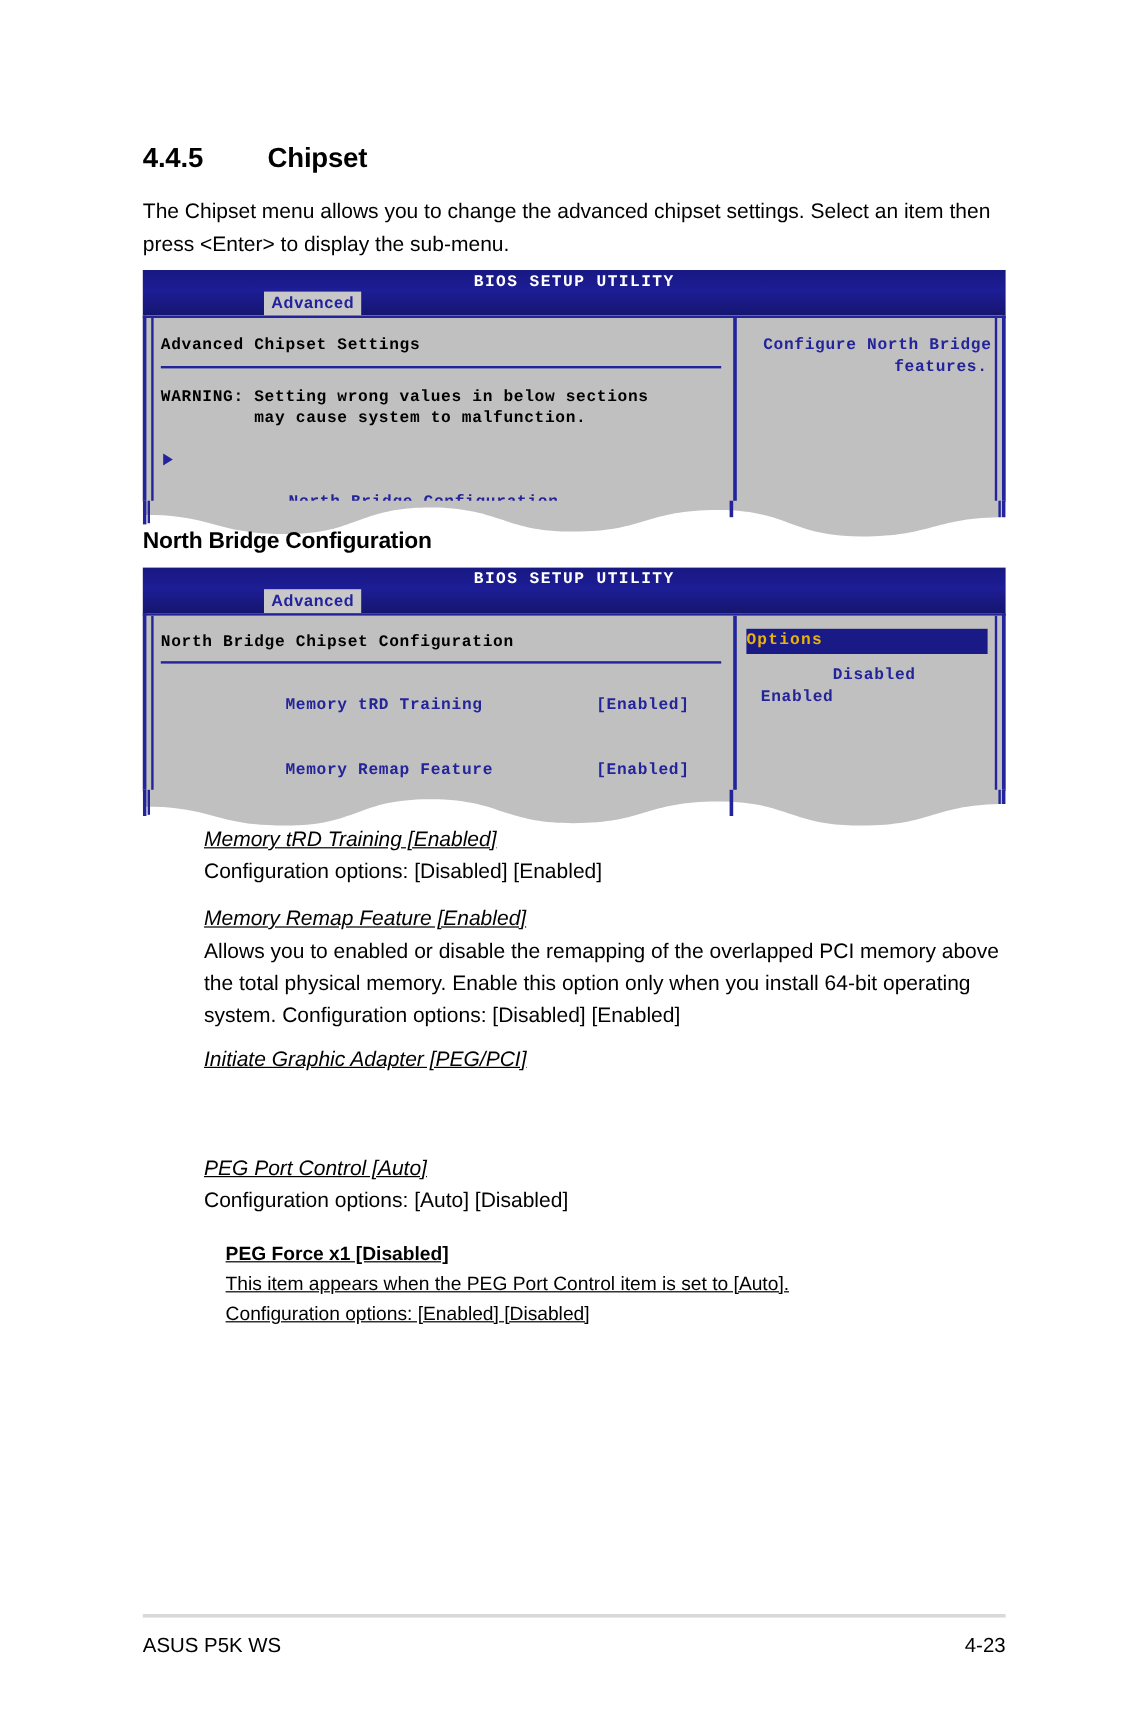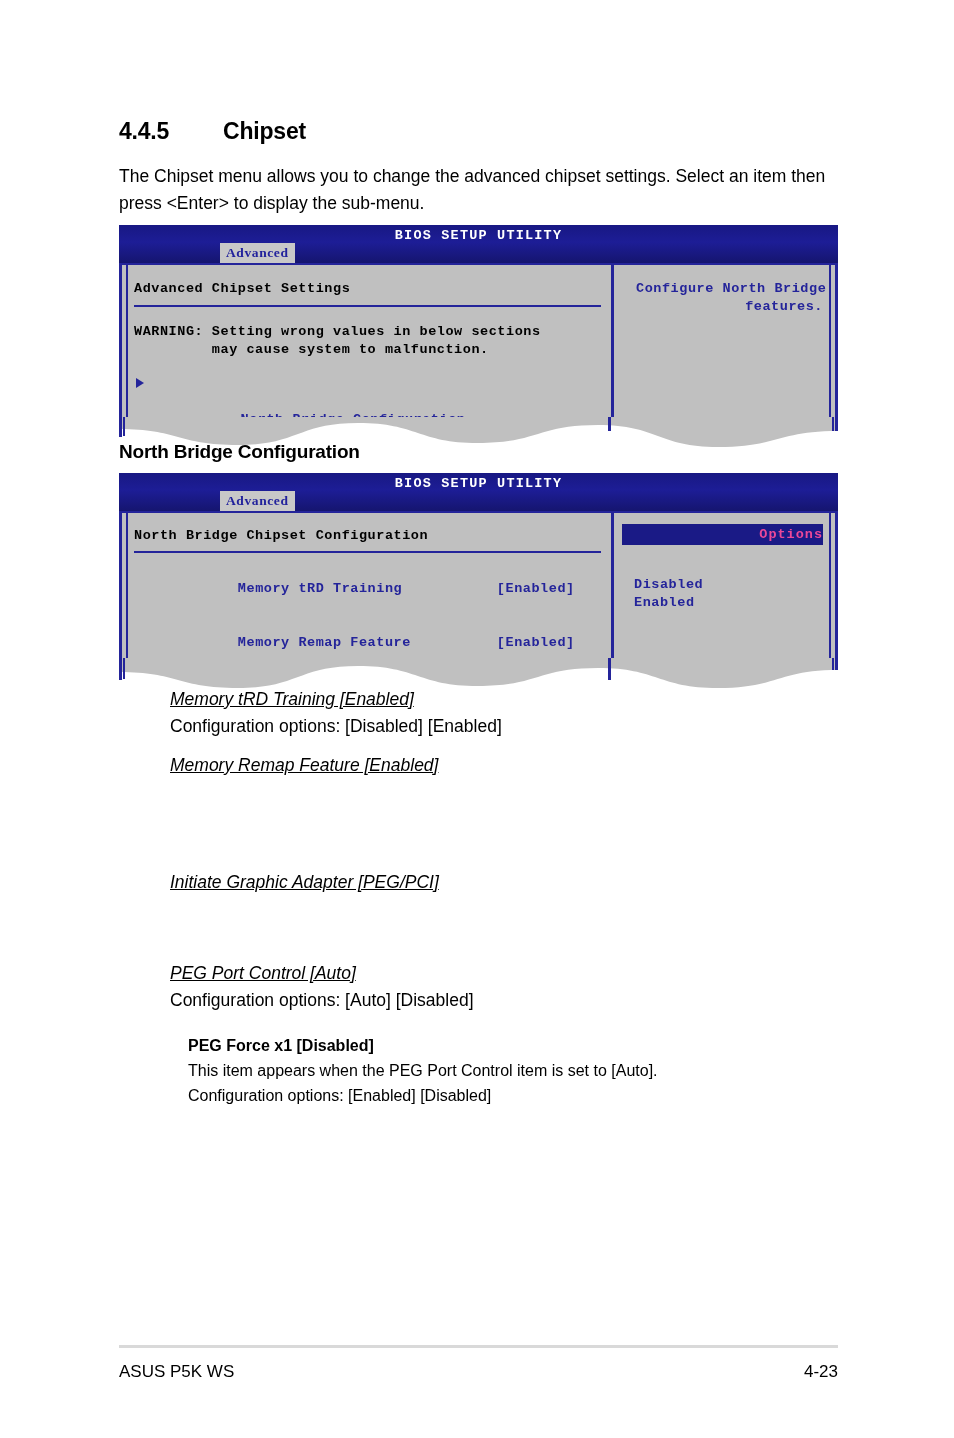--- a/index.html
+++ b/index.html
@@ -75,21 +75,21 @@
     font-size: 13.5px;
     font-weight: bold;
     letter-spacing: 1.2px;
   }
   .bios-tab {
     position: absolute;
     left: 101px;
     top: 18px;
     background: #c8c8c8;
     color: #22229c;
-    font-family: Liberation Serif, serif;
+    font-family: Liberation Sans, sans-serif;
     font-size: 13.5px;
     font-weight: bold;
     letter-spacing: 0.6px;
     padding: 1px 6px 2px 6px;
     line-height: 17px;
   }
 
   .bios-body {
     position: relative;
     background: #c0c0c0;
@@ -160,26 +160,26 @@
     left: 2px;
     top: 3px;
     width: 0; height: 0;
     border-top: 5px solid transparent;
     border-bottom: 5px solid transparent;
     border-left: 8px solid #24249a;
   }
 
   .opt-header {
     background: #1a1a86;
-    color: #ec4899;
+    color: #eab308;
     font-family: "Liberation Mono", monospace;
     font-size: 13.5px;
     font-weight: bold;
     letter-spacing: 1px;
-    text-align: right;
+    text-align: left;
     line-height: 21px;
     height: 21px;
   }
 
   
   .wave {
     position: relative;
     display: block;
     width: 719px;
     height: 34px;
@@ -197,20 +197,21 @@
   .desc .it {
     font-style: italic;
     text-decoration: underline;
   }
   .note {
     position: absolute;
     left: 188px;
     width: 650px;
     font-size: 16px;
     line-height: 25px;
+    text-decoration: underline;
   }
   .note .nb { font-weight: bold; }
 
   
   .foot-rule {
     position: absolute;
     left: 119px;
     top: 1345px;
     width: 719px;
     height: 3px;
@@ -301,21 +302,21 @@
           </div>
           <div class="mono">
             <span class="blue" style="display:inline-block;width:259px;">Memory Remap Feature</span><span class="blue">[Enabled]</span>
           </div>
 
         </div>
       </div>
 
       <div class="bios-right">
         <div class="opt-header" style="margin-top:11px;">Options</div>
-        <div class="mono blue" style="margin-top:31px; padding-left:12px;">Disabled</div>
+        <div class="mono blue" style="margin-top:10px; padding-left:12px;text-align:center;">Disabled</div>
         <div class="mono blue" style="padding-left:12px;">Enabled</div>
       </div>
     </div>
 
     <svg class="wave" viewBox="0 0 719 34" preserveAspectRatio="none">
       <path d="M0,0 L719,0 L719,12 C659,12 659,30 599,30 C539,30 539,10 479,10
                C419,10 419,28 359,28 C299,28 299,8 239,8 C179,8 179,30 119,30
                C59,30 59,14 0,14 Z" fill="#c0c0c0"></path>
       <rect x="0" y="0" width="3" height="22" fill="#24249a"></rect>
       <rect x="4" y="0" width="2" height="21" fill="#24249a"></rect>
@@ -325,20 +326,21 @@
     </svg>
   </div>
 
   <div class="desc" style="top:686px;">
     <div class="it" style="display:inline-block;">Memory tRD Training [Enabled]</div>
     <div>Configuration options: [Disabled] [Enabled]</div>
   </div>
 
   <div class="desc" style="top:752px;">
     <div class="it" style="display:inline-block;">Memory Remap Feature [Enabled]</div>
+    <div>Allows you to enabled or disable the remapping of the overlapped PCI memory above the total physical memory. Enable this option only when you install 64-bit operating system. Configuration options: [Disabled] [Enabled]</div>
   </div>
 
   <div class="desc" style="top:869px;">
     <div class="it" style="display:inline-block;">Initiate Graphic Adapter [PEG/PCI]</div>
   </div>
 
   <div class="desc" style="top:960px;">
     <div class="it" style="display:inline-block;">PEG Port Control [Auto]</div>
     <div>Configuration options: [Auto] [Disabled]</div>
   </div>

